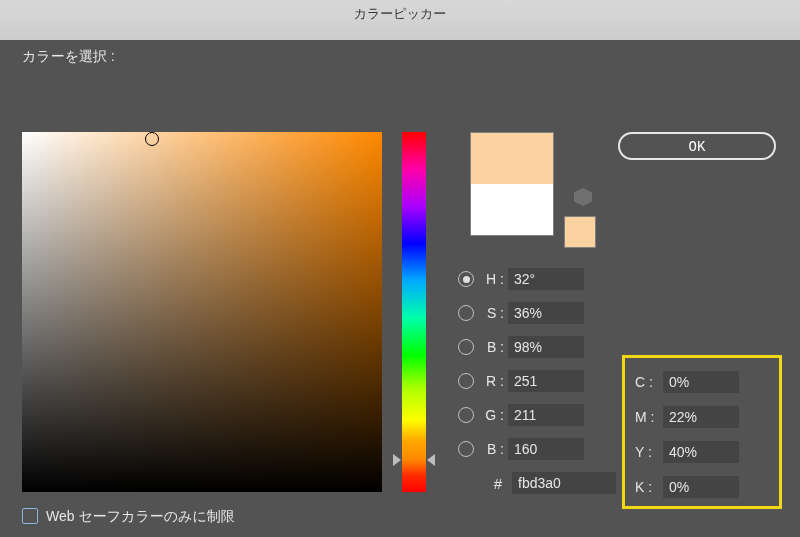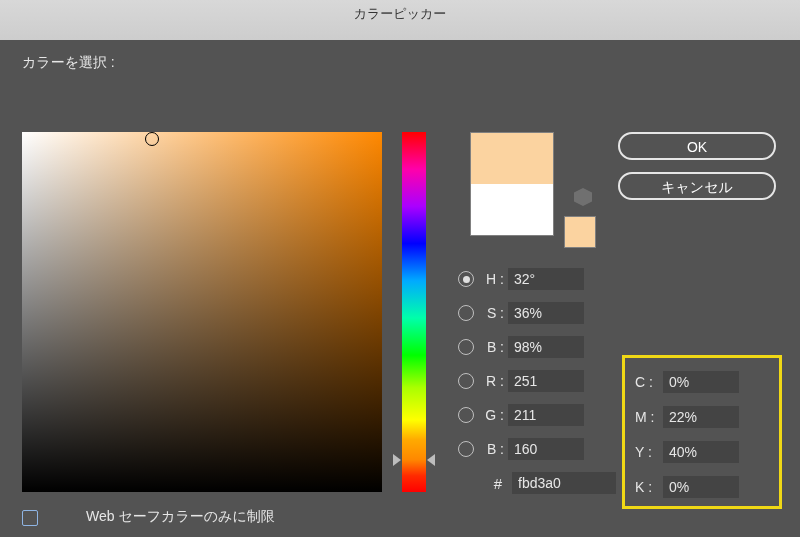--- a/index.html
+++ b/index.html
@@ -16,21 +16,21 @@
   .titlebar {
     height: 40px;
     background: linear-gradient(#d8d8d8, #cdcdcd);
     color: #333;
     text-align: center;
     line-height: 28px;
     font-size: 13px;
   }
   .body {
     position: relative;
-    padding: 14px 22px;
+    padding: 8px 22px;
     box-sizing: border-box;
   }
   .select-label {
     font-size: 14px;
     margin-bottom: 8px;
   }
   .sv-field {
     position: absolute;
     left: 22px;
     top: 92px;
@@ -122,21 +122,21 @@
     line-height: 26px;
     text-align: center;
     border: 2px solid #e6e6e6;
     border-radius: 16px;
     background: #535353;
     color: #fff;
     font-size: 14px;
     box-sizing: border-box;
     cursor: pointer;
   }
-  #btn-ok     { left: 618px; top: 92px; }
+  #btn-ok     { left: 618px; top: 92px; font-family: Liberation Mono, monospace; }
   #btn-cancel { left: 618px; top: 132px; }
   #btn-swatch { left: 618px; top: 172px; }
 
   .field-group { position: absolute; left: 458px; top: 222px; }
   .row { display: flex; align-items: center; height: 34px; }
   .radio-o {
     width: 14px; height: 14px;
     border: 1.5px solid #c0c0c0;
     border-radius: 50%;
     margin-right: 4px;
@@ -175,22 +175,21 @@
     background: #444; color: #e6e6e6;
     border: none; padding: 0 6px;
     font-size: 14px; box-sizing: border-box;
   }
 
   .websafe-row {
     position: absolute;
     left: 22px;
     top: 468px;
     display: flex;
-    align-items: flex-end;
-    gap: 40px;
+    align-items: flex-start;
   }
   .checkbox {
     width: 14px; height: 14px;
     border: 1.5px solid #8fb5e4;
     border-radius: 2px;
     margin-right: 8px;
   }
 </style>
 </head>
 <body>
@@ -211,21 +210,20 @@
   <div class="hue-arrow right" style="left:427px; top:414px;"></div>
 
   <div class="swatch-box">
     <div class="swatch-top"></div>
     <div class="swatch-bottom"></div>
   </div>
   <div class="cube-icon"></div>
   <div class="small-swatch"></div>
 
   <div class="button" id="btn-ok"><span>OK</span></div>
-  <div class="button" id="btn-cancel"><span>キャンセル</span></div>
 
   <div class="field-group">
     <div class="row">
       <span class="radio-o">
           <span class="dot"></span>
         </span>
       <span class="lbl">H :</span>
       <input class="num-input" value="32°" style="">
     </div>
     <div class="row">

